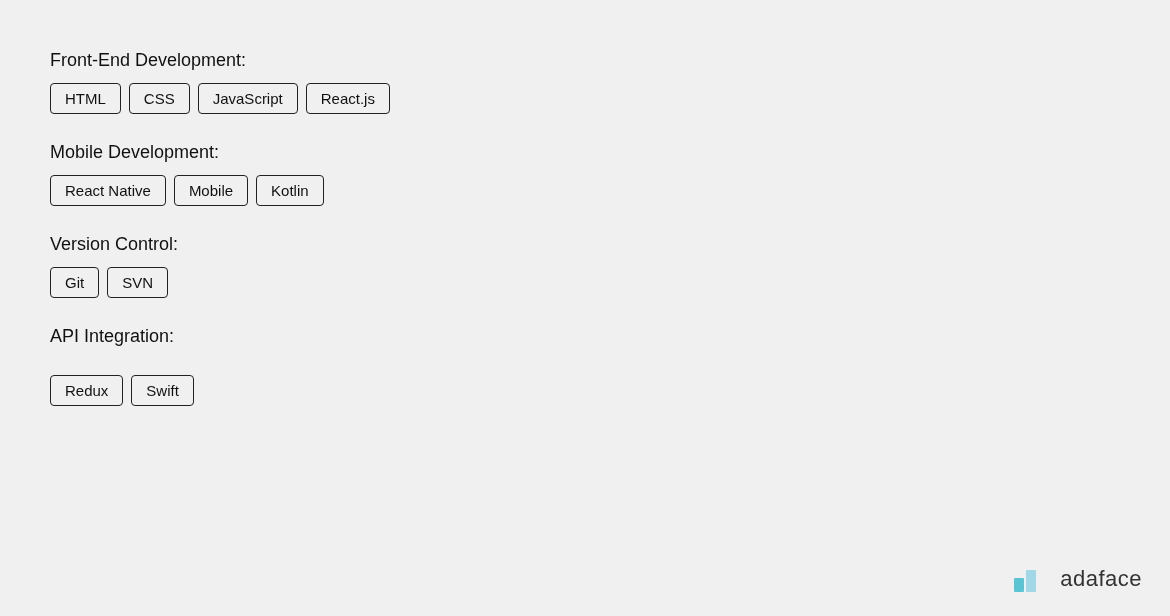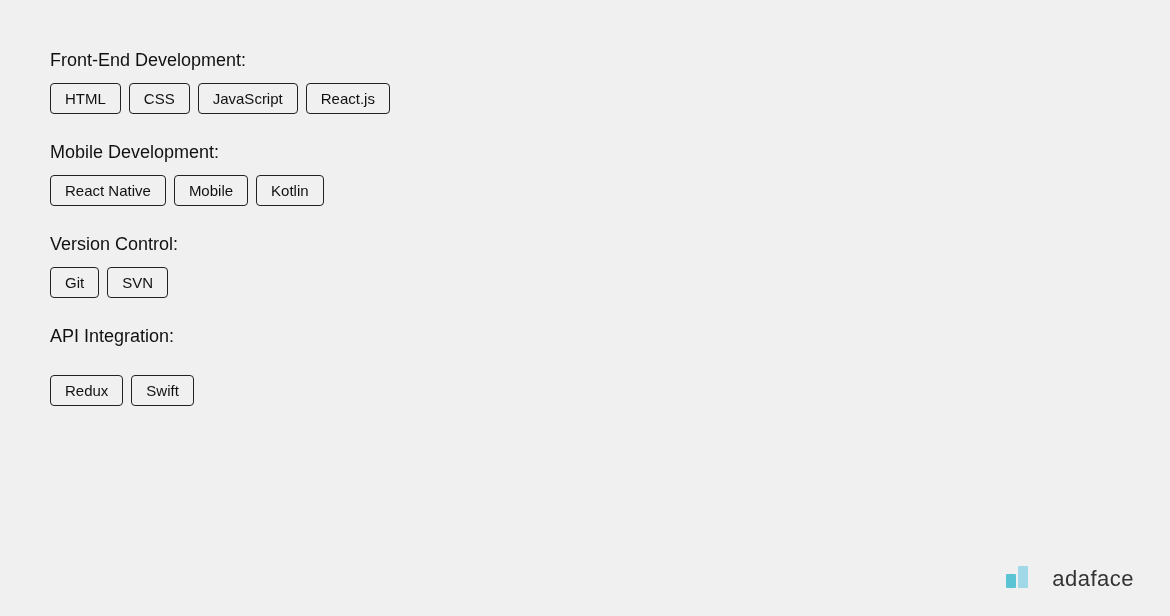--- a/index.html
+++ b/index.html
@@ -45,23 +45,23 @@
       padding: 6px 14px;
       font-size: 15px;
       color: #111;
       background: #f0f0f0;
       font-weight: 400;
     }
 
     .logo-area {
       position: absolute;
       bottom: 24px;
-      right: 36px;
+      right: 28px;
       display: flex;
-      align-items: flex-start;
+      align-items: flex-end;
       gap: 24px;
     }
 
     .logo-icon {
       width: 22px;
       height: 22px;
     }
 
     .logo-text {
       font-size: 22px;

